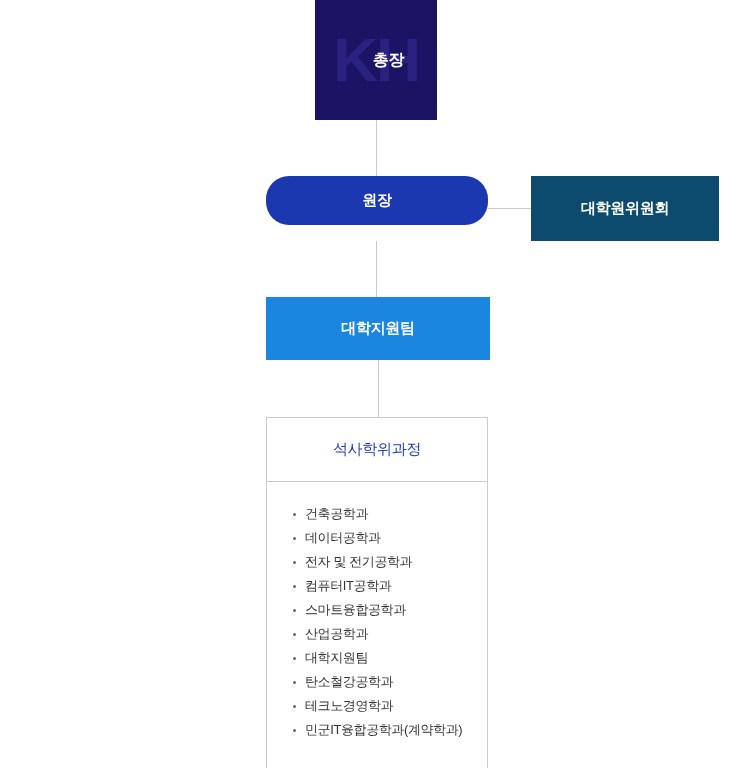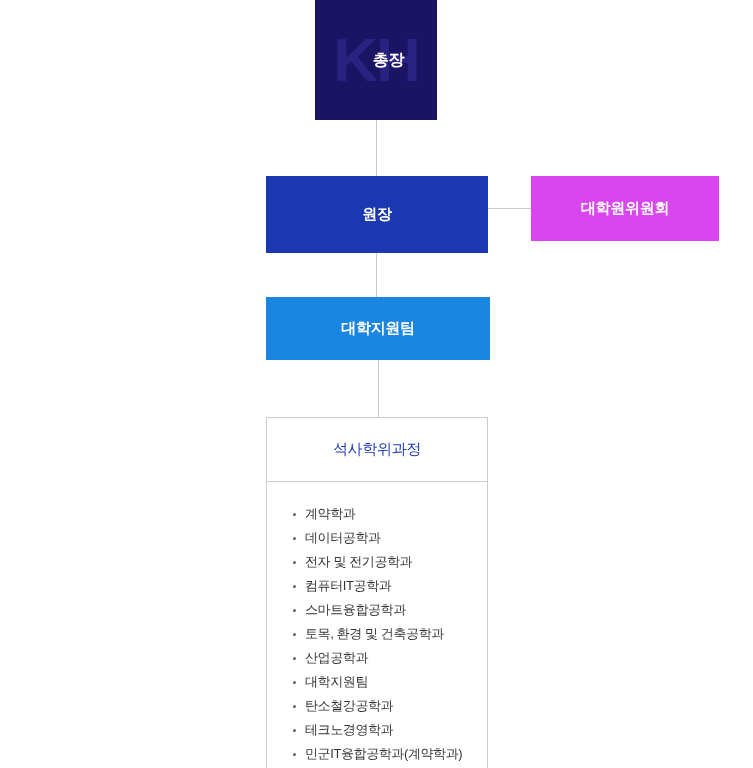--- a/index.html
+++ b/index.html
@@ -66,30 +66,31 @@
     z-index: 2;
     font-size: 16px;
     margin-left: 25px;
   }
 
   
   .node-dean {
     left: 266px;
     top: 176px;
     width: 222px;
-    height: 77px;
+    height: 49px;
     background: #1b38b0;
+    border-radius: 23px;
   }
   
   .node-committee {
     left: 531px;
     top: 176px;
     width: 188px;
     height: 65px;
-    background: #d946ef;
+    background: #0c4a6e;
   }
   
   .node-support {
     left: 266px;
     top: 297px;
     width: 224px;
     height: 63px;
     background: #1b86e0;
   }
 
@@ -181,26 +182,25 @@
     <span>대학원위원회</span>
   </div>
 
   <div class="node node-support">
     <span>대학지원팀</span>
   </div>
 
   <div class="panel-master">
     <div class="panel-title">석사학위과정</div>
     <ul class="panel-list">
-      <li>계약학과</li>
+      <li>건축공학과</li>
       <li>데이터공학과</li>
       <li>전자 및 전기공학과</li>
       <li>컴퓨터IT공학과</li>
       <li>스마트융합공학과</li>
-      <li>토목, 환경 및 건축공학과</li>
       <li>산업공학과</li>
       <li>대학지원팀</li>
       <li>탄소철강공학과</li>
       <li>테크노경영학과</li>
       <li>민군IT융합공학과(계약학과)</li>
     </ul>
   </div>
 
 </div>
 

